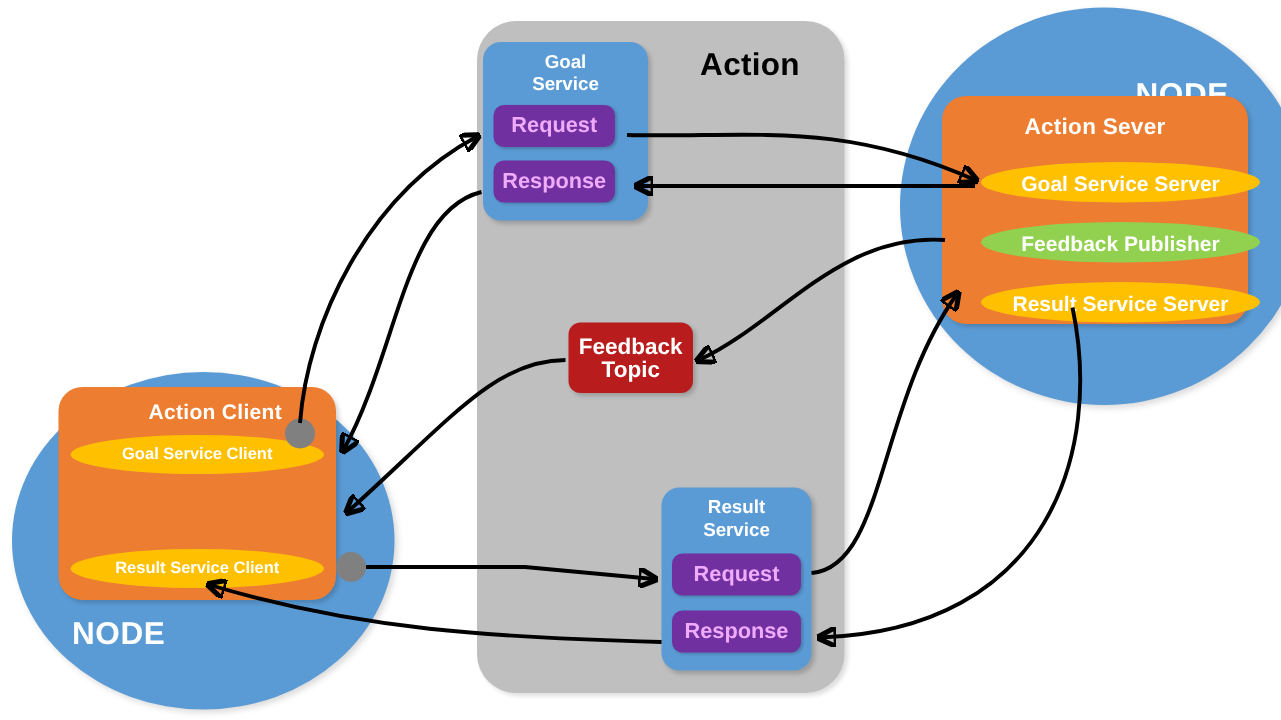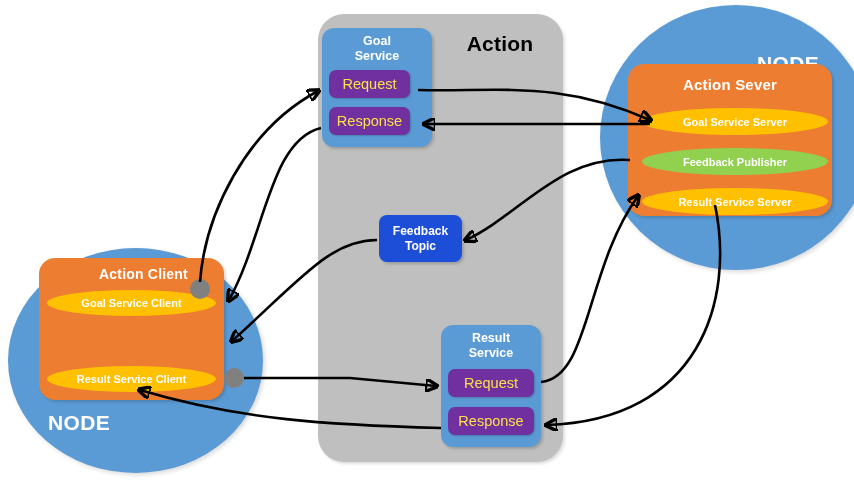--- a/index.html
+++ b/index.html
@@ -93,22 +93,22 @@
 
   .orange-client .pill {
     left: 8px; width: 169px; height: 26px;
     font-size: 11px;
   }
   .orange-client .p1 { top: 32px; }
   .orange-client .p2 { top: 70px; }
   .orange-client .p3 { top: 108px; }
 
   .orange-server .pill {
-    left: 14px; width: 186px; height: 27px;
-    font-size: 11px;
+    left: 26px; width: 186px; height: 27px;
+    font-size: 14px;
     text-align: center;
   }
   .orange-server .p1 { top: 44px; }
   .orange-server .p2 { top: 84px; }
   .orange-server .p3 { top: 124px; }
 
   
   .svc-box {
     position: absolute;
     background: #5B9BD5;
@@ -130,44 +130,44 @@
   }
 
   .purple-box {
     position: absolute;
     background: #7030A0;
     border-radius: 7px;
     display: flex;
     align-items: center;
     justify-content: center;
     font-size: 14.5px;
-    font-weight: normal;
-    color: #fde047;
+    font-weight: bold;
+    color: #f0abfc;
     box-shadow: 1px 1px 2px rgba(0,0,0,0.2);
   }
   .svc-goal .purple-box   { left: 7px; width: 81px; height: 28px; }
   .svc-goal .pb1 { top: 42px; }
   .svc-goal .pb2 { top: 79px; }
 
   .svc-result .purple-box { left: 7px; width: 86px; height: 28px; }
   .svc-result .pb1 { top: 44px; }
   .svc-result .pb2 { top: 82px; }
 
   
   .fb-topic {
     position: absolute;
     left: 379px; top: 215px;
     width: 83px; height: 47px;
-    background: #1d4ed8;
+    background: #b91c1c;
     border-radius: 8px;
     display: flex;
     flex-direction: column;
     align-items: center;
     justify-content: center;
-    font-size: 12px;
+    font-size: 15px;
     font-weight: bold;
     color: #ffffff;
     line-height: 15px;
     box-shadow: 2px 2px 3px rgba(0,0,0,0.18);
   }
 
   
   .dot {
     position: absolute;
     width: 20px; height: 20px;

